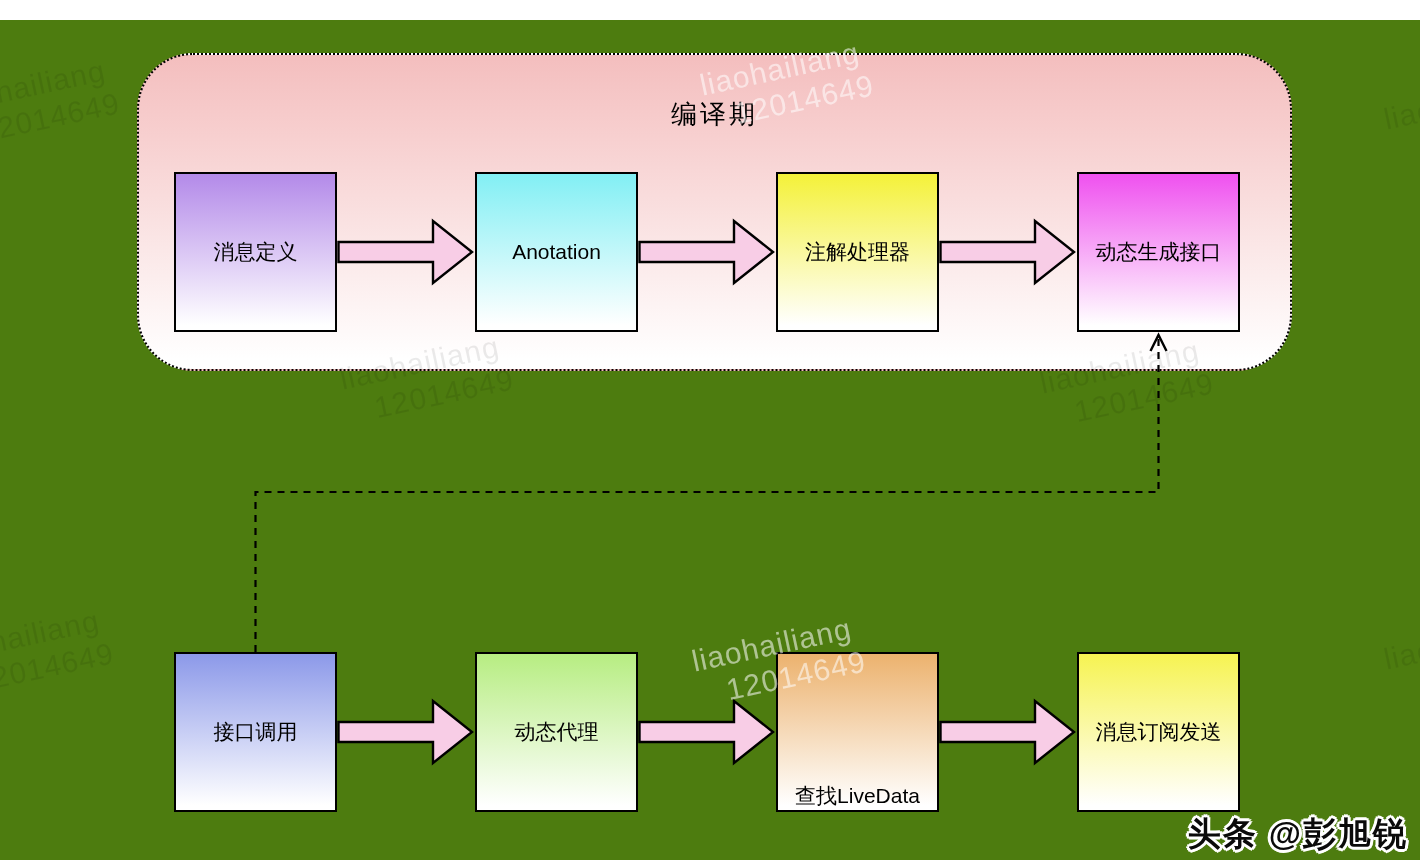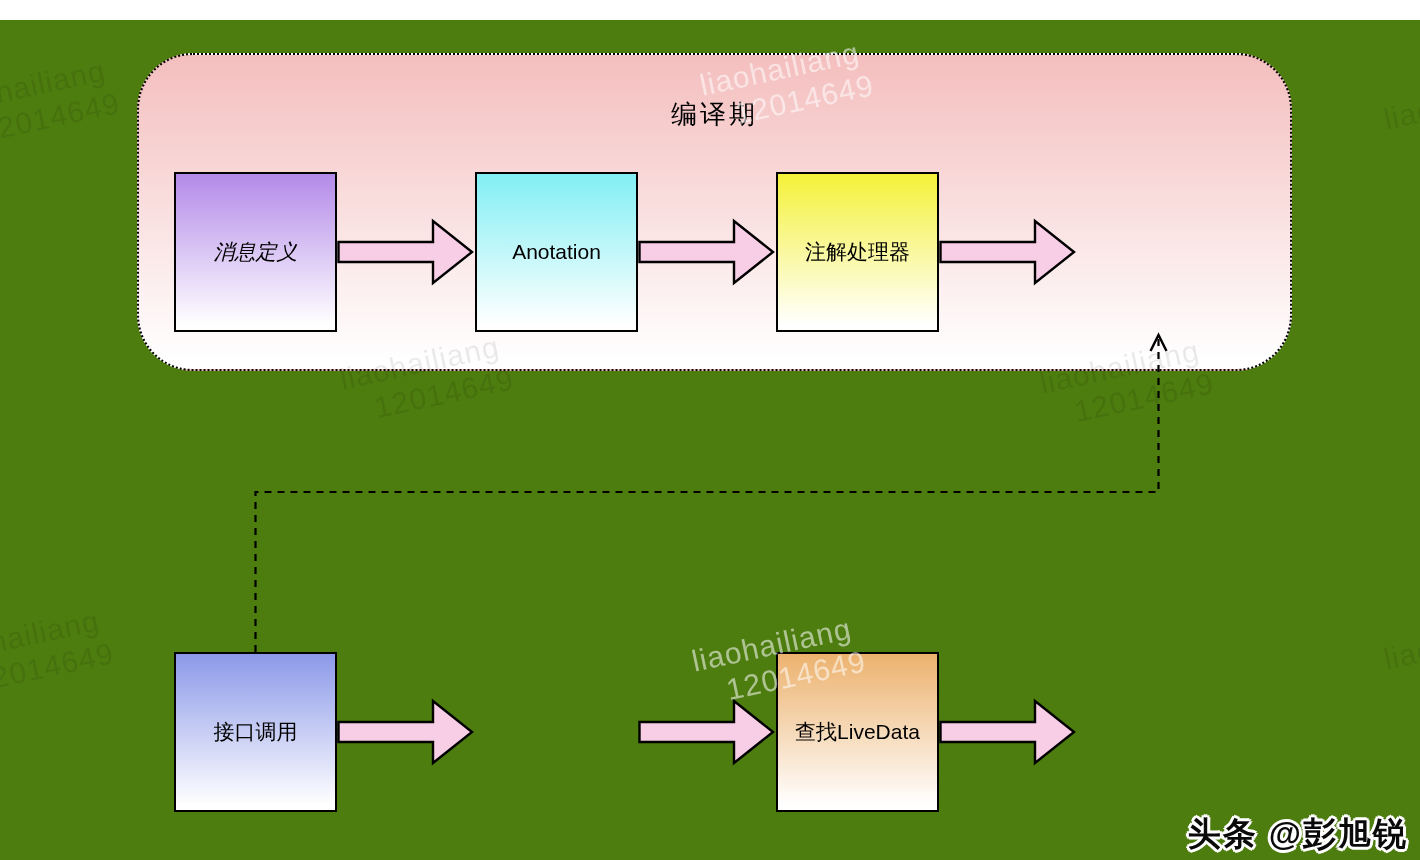--- a/index.html
+++ b/index.html
@@ -95,35 +95,44 @@
     </div>
   <div class="wm wm-white" style="left:694px;top:606px">
       <div class="l1">liaohailiang</div>
       <div class="l2">12014649</div>
     </div>
   <div class="wm wm-gray" style="left:1386px;top:604px">
       <div class="l1">liaohailiang</div>
       <div class="l2">12014649</div>
     </div>
 
-  <div class="node row1 c1" style="background: linear-gradient(rgb(179, 138, 233) 0%, rgb(255, 255, 255) 97%); font-style: italic;">
+  <div class="node row1 c1" style="background: linear-gradient(rgb(179, 138, 233) 0%, rgb(255, 255, 255) 97%);">
       <span>消息定义</span>
     </div>
   <div class="node row1 c3" style="background: linear-gradient(rgb(244, 241, 57) 0%, rgb(255, 255, 255) 97%);">
       <span>注解处理器</span>
     </div>
   <div class="node row1 c2" style="background: linear-gradient(rgb(130, 239, 244) 0%, rgb(255, 255, 255) 97%);">
       <span>Anotation</span>
     </div>
+  <div class="node row1 c4" style="background: linear-gradient(rgb(239, 81, 239) 0%, rgb(255, 255, 255) 97%);">
+      <span>动态生成接口</span>
+    </div>
 
   <div class="node row2 c1" style="background: linear-gradient(rgb(140, 153, 233) 0%, rgb(255, 255, 255) 97%);">
       <span>接口调用</span>
     </div>
-  <div class="node row2 c3" style="background: linear-gradient(rgb(236, 178, 110) 0%, rgb(255, 255, 255) 97%);">
+  <div class="node row2 c2" style="background: linear-gradient(rgb(183, 237, 130) 0%, rgb(255, 255, 255) 97%);">
+      <span>动态代理</span>
+    </div>
+  <div class="node row2 c3" style="background: linear-gradient(rgb(236, 178, 110) 0%, rgb(255, 255, 255) 97%); align-items: flex-end;">
       <span>查找LiveData</span>
+    </div>
+  <div class="node row2 c4" style="background: linear-gradient(rgb(246, 243, 82) 0%, rgb(255, 255, 255) 97%);">
+      <span>消息订阅发送</span>
     </div>
 
   <svg class="arrow r1 a1" viewBox="0 0 138 68">
       <polygon points="1.5,24 96,24 96,3 135,34 96,65 96,44 1.5,44"></polygon>
     </svg>
   <svg class="arrow r1 a2" viewBox="0 0 138 68">
       <polygon points="1.5,24 96,24 96,3 135,34 96,65 96,44 1.5,44"></polygon>
     </svg>
   <svg class="arrow r1 a3" viewBox="0 0 138 68">
       <polygon points="1.5,24 96,24 96,3 135,34 96,65 96,44 1.5,44"></polygon>

